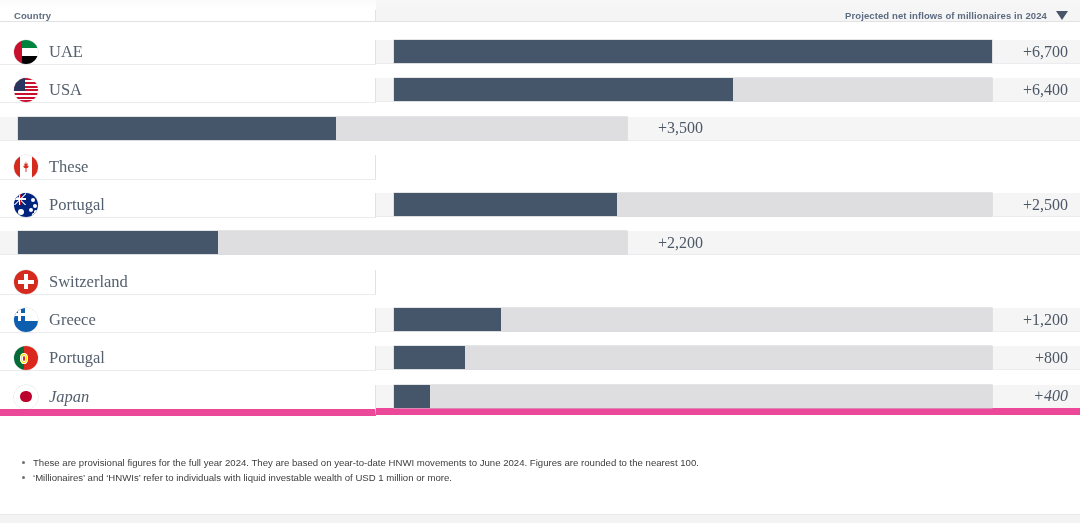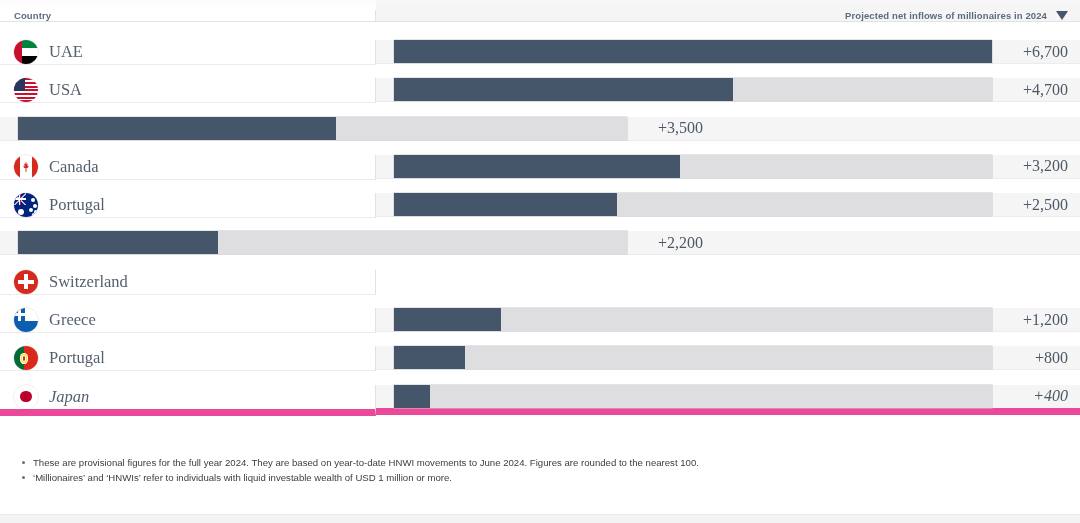--- a/index.html
+++ b/index.html
@@ -208,47 +208,41 @@
               <div class="s" style="top:92.4%"></div>
               <div class="canton"></div>
             </div>
           </span>
           <span class="cname">USA</span>
         </div>
         <div class="c-chart">
           <div class="track">
             <div class="fill" style="width:56.71641791044776%"></div>
           </div>
-          <span class="val">+4,700</span>
+          <span class="val">+6,400</span>
         </div>
       </div>
       <div class="row brow">
         <div class="c-chart">
           <div class="track">
             <div class="fill" style="width:52.23880597014925%"></div>
           </div>
           <span class="val">+3,500</span>
         </div>
       </div>
       <div class="row brow">
         <div class="c-country">
           <span class="flag">
             <div class="fl ca">
               <div class="l"></div>
               <div class="r2"></div>
               <div class="leaf"></div>
             </div>
           </span>
-          <span class="cname">Canada</span>
-        </div>
-        <div class="c-chart">
-          <div class="track">
-            <div class="fill" style="width:47.76119402985074%"></div>
-          </div>
-          <span class="val">+3,200</span>
+          <span class="cname">These</span>
         </div>
       </div>
       <div class="row brow">
         <div class="c-country">
           <span class="flag">
             <div class="fl au">
               <div class="uj">
                 <div class="dg1"></div>
                 <div class="dg2"></div>
                 <div class="rc1"></div>

